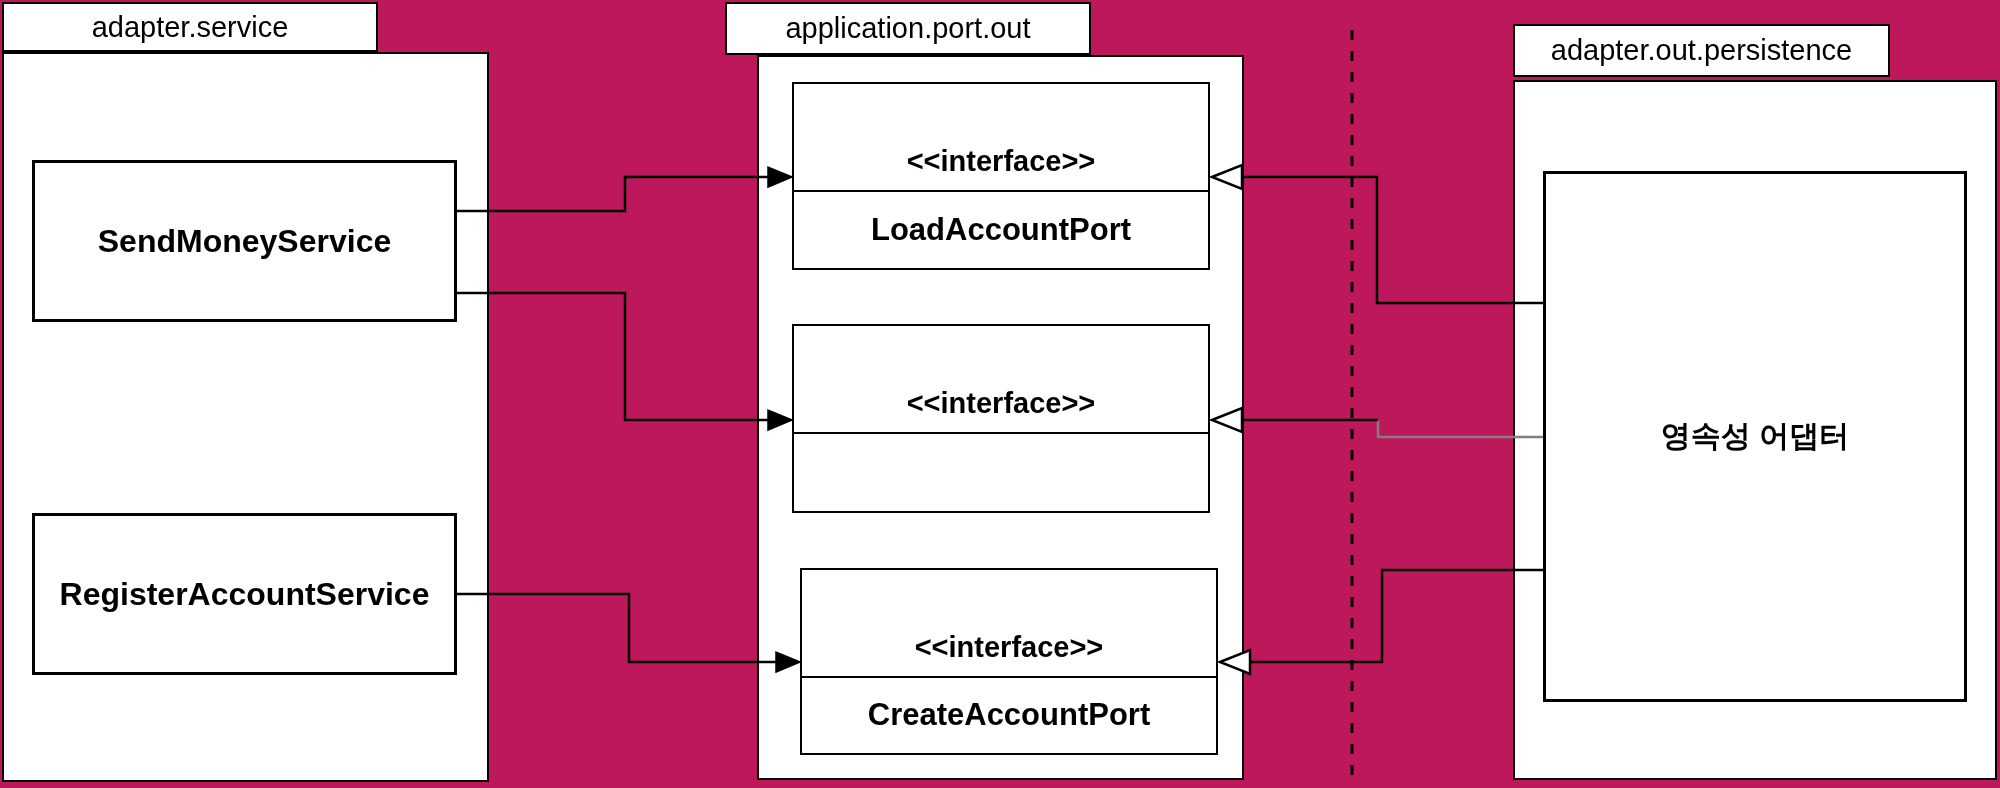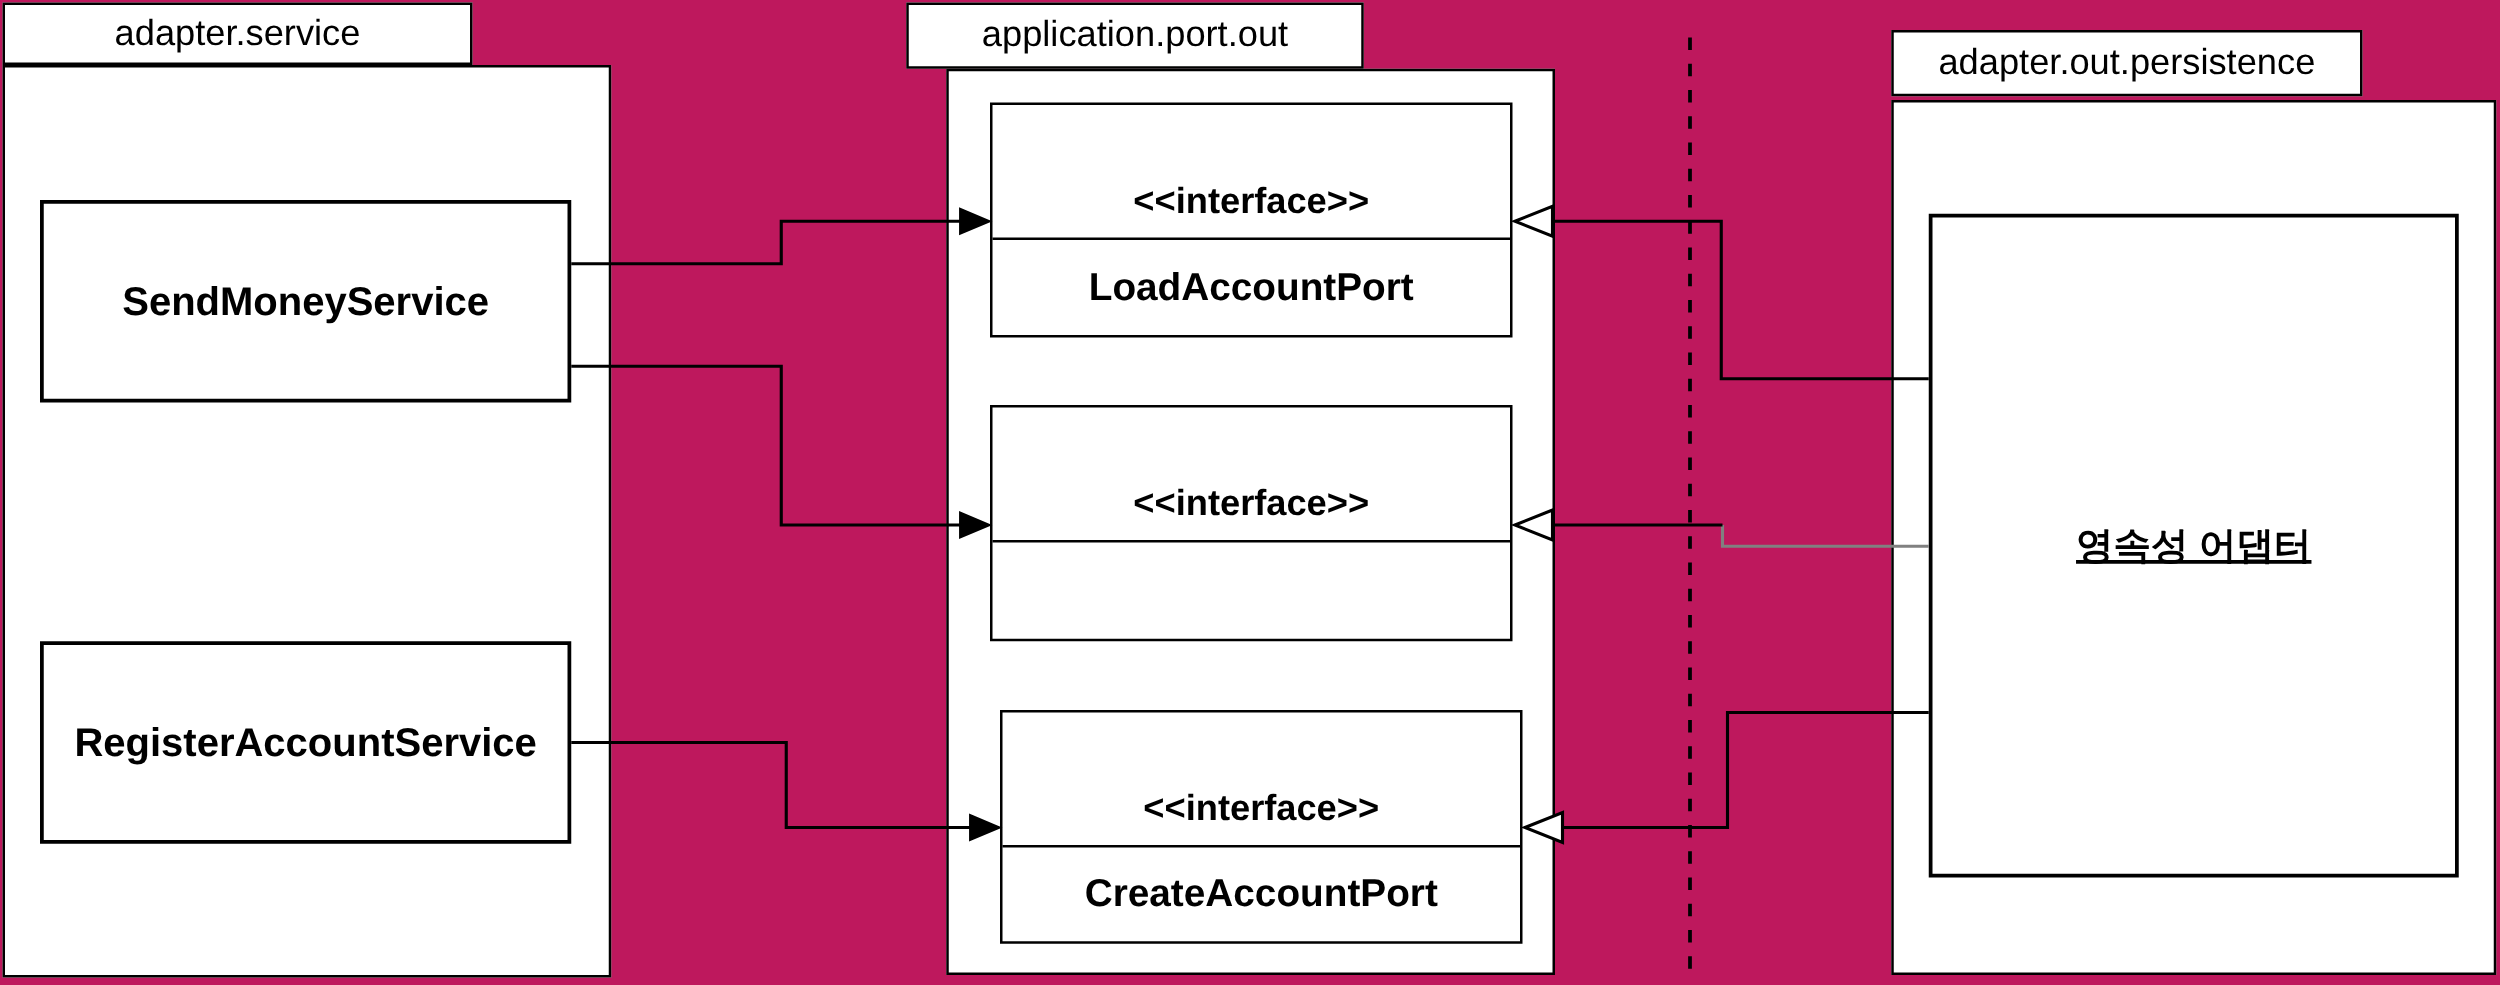--- a/index.html
+++ b/index.html
@@ -42,21 +42,21 @@
     border: 3px solid #000000;
     background: #ffffff;
     display: flex;
     align-items: center;
     justify-content: center;
     font-weight: bold;
     font-size: 32px;
     text-align: center;
     z-index: 3;
   }
-  .cls.korean { font-size: 30px; text-decoration: underline; }
+  .cls.korean { font-size: 30px; }
 
   
   .iface {
     position: absolute;
     border: 2px solid #000000;
     background: #ffffff;
     display: flex;
     flex-direction: column;
     z-index: 3;
   }

